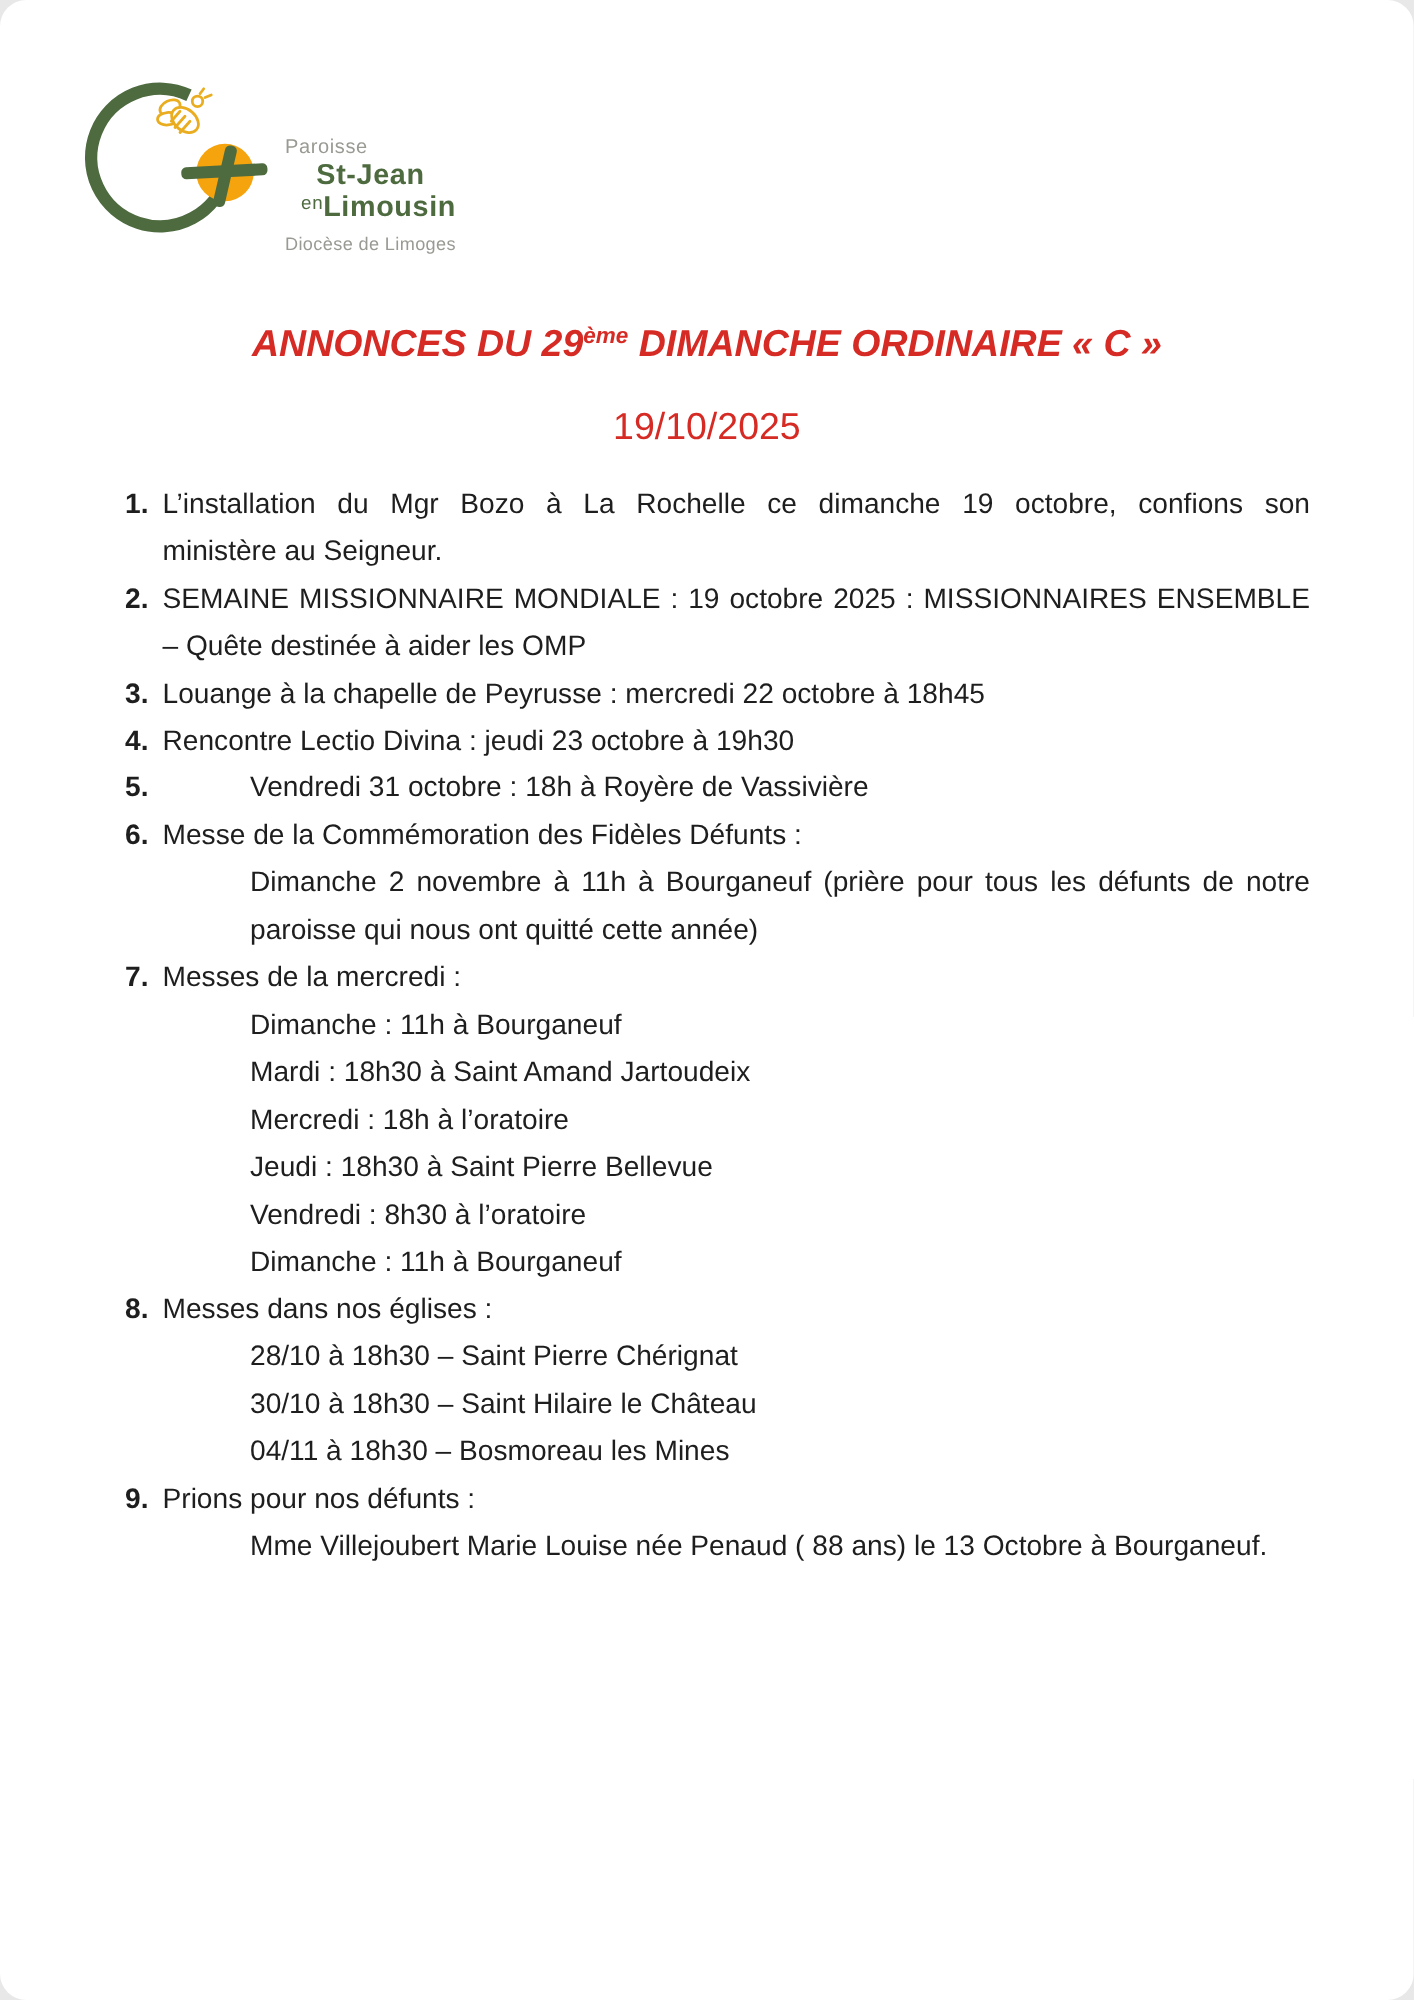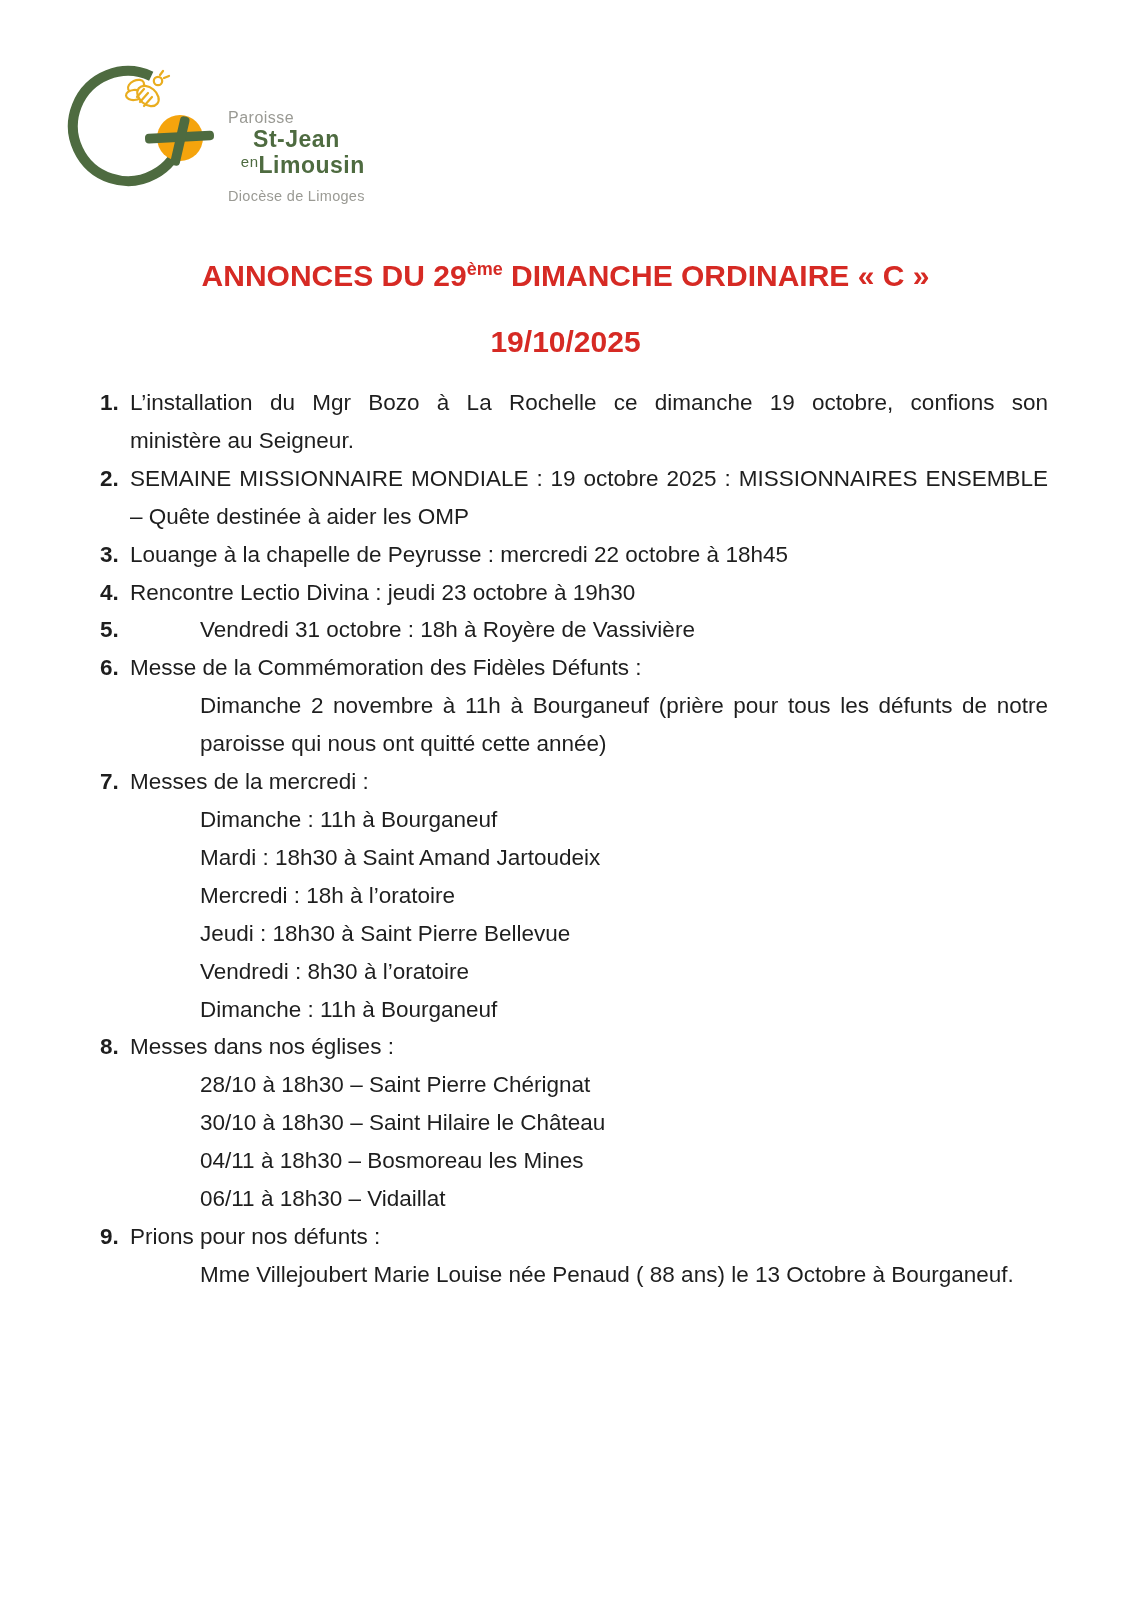--- a/index.html
+++ b/index.html
@@ -12,42 +12,44 @@
   }
   html,body{margin:0;padding:0;background:#e8e8e8;}
   .page{
     position:relative;
     width:1131px;height:1600px;
     margin:0 auto;
     background:#ffffff;
     font-family:"Liberation Sans","DejaVu Sans",sans-serif;
     color:var(--text);
     overflow:hidden;
+    border-radius:21px;
   }
   
   .logo{position:absolute;top:64px;left:60px;display:flex;align-items:flex-start;}
   .logo-mark{width:160px;height:130px;display:block;}
   .logo-text{margin-left:8px;margin-top:46px;line-height:1;}
   .l-paroisse{font-size:16px;color:var(--logo_gray);letter-spacing:.5px;margin-bottom:2px;}
   .l-stjean{font-size:23px;font-weight:bold;color:var(--logo_green);letter-spacing:.5px;margin-bottom:3px;text-align:center;}
   .l-limousin{font-size:23px;font-weight:bold;color:var(--logo_green);letter-spacing:.5px;margin-bottom:12px;text-align:right;}
   .l-en{font-size:15px;font-weight:normal;vertical-align:6px;}
   .l-diocese{font-size:14.5px;color:var(--logo_gray);letter-spacing:.3px;}
   
   .title{
     margin:0;padding:258px 40px 0 40px;
     text-align:center;
     font-size:30px;line-height:36px;font-weight:bold;
     color:var(--accent_red);
+    font-style:italic;
   }
   .title sup{font-size:60%;vertical-align:super;line-height:0;}
   .date{
     margin:30px 0 0 0;
     text-align:center;
-    font-size:30px;line-height:36px;font-weight:bold;
+    font-size:30px;line-height:36px;font-weight:normal;
     color:var(--accent_red);
   }
   
   .list{margin-top:24px;padding:0 83px 0 100px;}
   .item{display:flex;}
   .num{flex:none;width:30px;font-weight:bold;font-size:22.5px;line-height:37.9px;}
   .body{flex:1;min-width:0;}
   .line{font-size:22.5px;line-height:37.9px;}
   .sub{padding-left:70px;}
   .just{text-align:justify;text-align-last:justify;white-space:nowrap;}
@@ -153,21 +155,20 @@
       </div>
     </div>
 
     <div class="item">
       <span class="num">8.</span>
       <div class="body">
         <div class="line"><b>Messes dans nos églises</b><span> :</span></div>
         <div class="line sub">28/10 à 18h30 – Saint Pierre Chérignat</div>
         <div class="line sub">30/10 à 18h30 – Saint Hilaire le Château</div>
         <div class="line sub">04/11 à 18h30 – Bosmoreau les Mines</div>
-        <div class="line sub">06/11 à 18h30 – Vidaillat</div>
       </div>
     </div>
 
     <div class="item">
       <span class="num">9.</span>
       <div class="body">
         <div class="line"><b>Prions pour nos défunts :</b></div>
         <div class="line sub nowrap">Mme Villejoubert Marie Louise née Penaud ( 88 ans) le 13 Octobre à Bourganeuf.</div>
       </div>
     </div>

